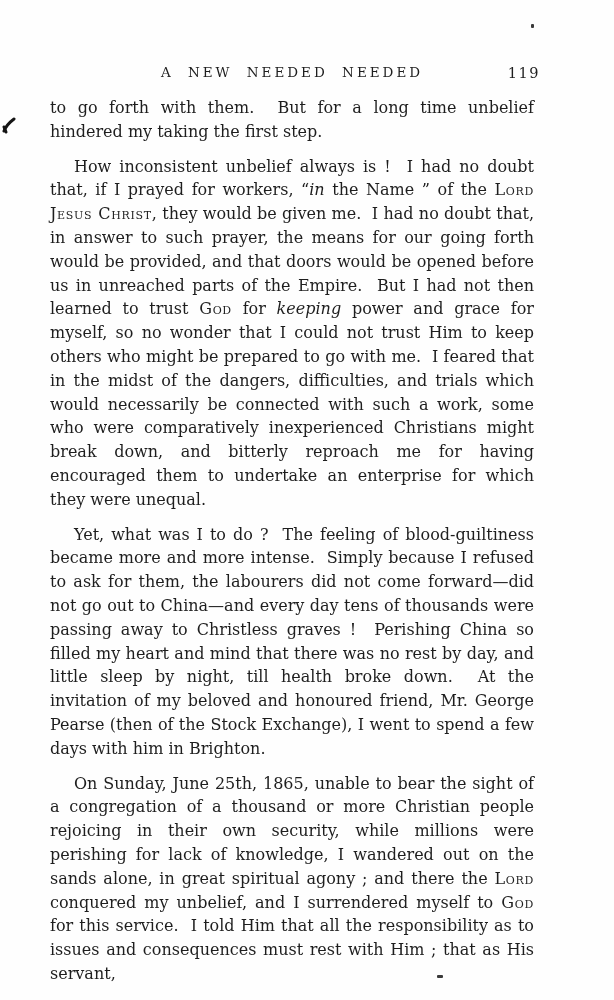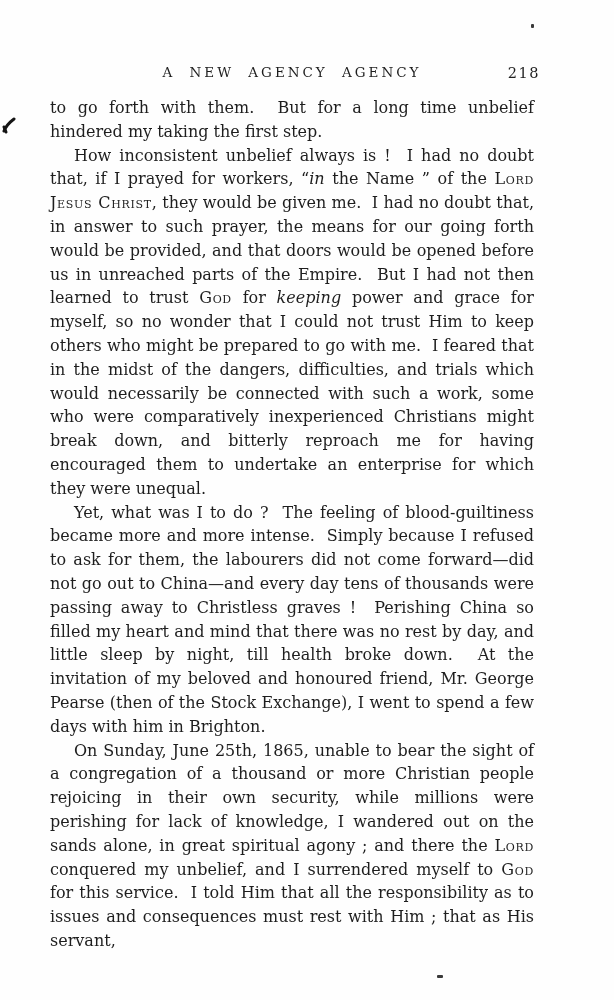--- a/index.html
+++ b/index.html
@@ -34,21 +34,21 @@
   }
   .text-block {
     position: absolute;
     top: 96px; left: 50px; width: 484px;
     font-size: 16px;
     line-height: 23.8px;
     text-align: justify;
     color: var(--ink);
   }
   .text-block p { margin: 0; }
-  .text-block p.indent { text-indent: 24px; }
+  .text-block p.indent { text-indent: 24px; margin-top: 11px; }
   .seg-n { }
   .seg-i { font-style: italic; }
   .seg-sc { font-variant: small-caps; letter-spacing: 0.7px; }
   .margin-mark {
     position: absolute;
     left: 1px; top: 116px;
     width: 15px; height: 20px;
   }
   .speck-top-right {
     position: absolute;
@@ -71,22 +71,22 @@
 <div class="page">
 
   <span class="speck-top-right"></span>
 
   <svg class="margin-mark" viewBox="0 0 15 20" xmlns="http://www.w3.org/2000/svg">
     <path d="M13 3 C9 6 5 10 3 15" fill="none" stroke="#151515" stroke-width="3" stroke-linecap="round"></path>
     <path d="M3 11 L5 16" fill="none" stroke="#151515" stroke-width="3" stroke-linecap="round"></path>
   </svg>
 
   <div class="running-head">
-    <span class="running-title">A NEW AGENCY AGENCY</span>
-    <span class="page-number">218</span>
+    <span class="running-title">A NEW NEEDED NEEDED</span>
+    <span class="page-number">119</span>
   </div>
 
   <div class="text-block">
       <p class=""><span class="seg-n">to go forth with them.&nbsp; But for a long time unbelief hindered my taking the first step.</span></p>
       <p class="indent"><span class="seg-n">How inconsistent unbelief always is !&nbsp; I had no doubt that, if I prayed for workers, “</span><span class="seg-i">in</span><span class="seg-n"> the Name ” of the </span><span class="seg-sc">Lord Jesus Christ</span><span class="seg-n">, they would be given me.&nbsp; I had no doubt that, in answer to such prayer, the means for our going forth would be provided, and that doors would be opened before us in unreached parts of the Empire.&nbsp; But I had not then learned to trust </span><span class="seg-sc">God</span><span class="seg-n"> for </span><span class="seg-i">keeping</span><span class="seg-n"> power and grace for myself, so no wonder that I could not trust Him to keep others who might be prepared to go with me.&nbsp; I feared that in the midst of the dangers, difficulties, and trials which would necessarily be connected with such a work, some who were comparatively inexperienced Christians might break down, and bitterly reproach me for having encouraged them to undertake an enterprise for which they were unequal.</span></p>
       <p class="indent"><span class="seg-n">Yet, what was I to do ?&nbsp; The feeling of blood-guiltiness became more and more intense.&nbsp; Simply because I refused to ask for them, the labourers did not come forward—did not go out to China—and every day tens of thousands were passing away to Christless graves !&nbsp; Perishing China so filled my heart and mind that there was no rest by day, and little sleep by night, till health broke down.&nbsp; At the invitation of my beloved and honoured friend, Mr. George Pearse (then of the Stock Exchange), I went to spend a few days with him in Brighton.</span></p>
       <p class="indent"><span class="seg-n">On Sunday, June 25th, 1865, unable to bear the sight of a congregation of a thousand or more Christian people rejoicing in their own security, while millions were perishing for lack of knowledge, I wandered out on the sands alone, in great spiritual agony ; and there the </span><span class="seg-sc">Lord</span><span class="seg-n"> conquered my unbelief, and I surrendered myself to </span><span class="seg-sc">God</span><span class="seg-n"> for this service.&nbsp; I told Him that all the responsibility as to issues and consequences must rest with Him ; that as His servant,</span></p>
     </div>
 
   <span class="speck-bottom"></span>

